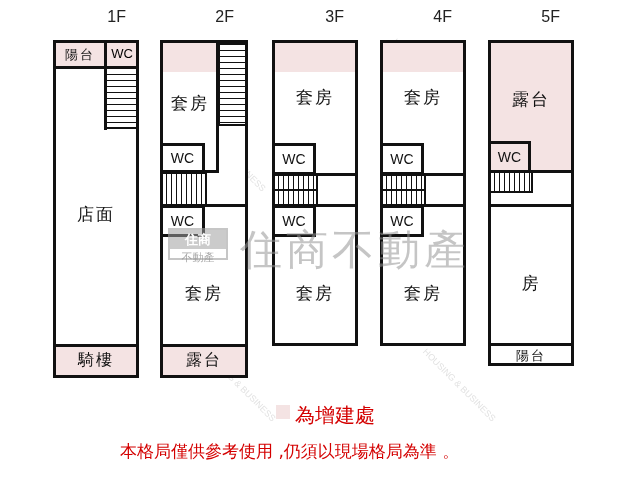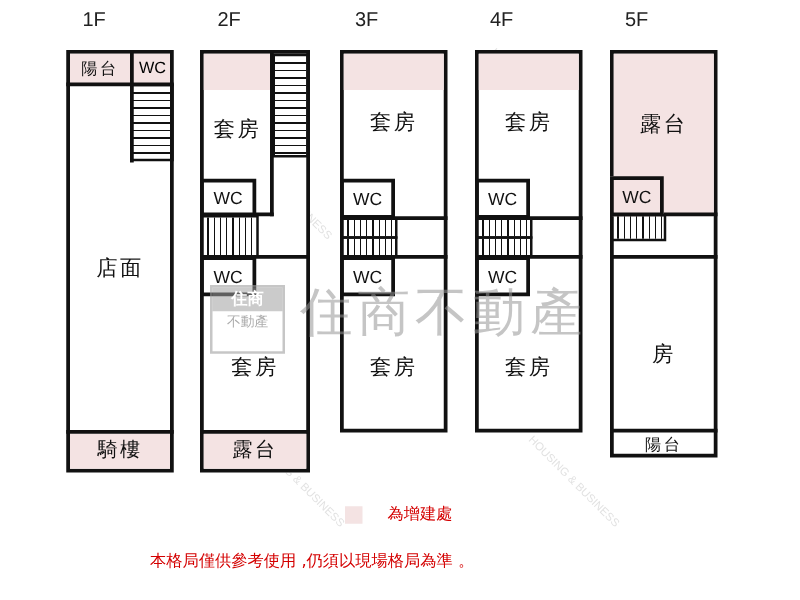--- a/index.html
+++ b/index.html
@@ -1,19 +1,19 @@
 <!DOCTYPE html>
 <html><head>
 <meta charset="utf-8">
 <style>
   html, body { margin:0; padding:0; }
   body { width:640px; height:480px; background:#ffffff; position:relative; overflow:hidden;
          font-family:"DejaVu Sans","Liberation Sans",sans-serif; }
   .abs { position:absolute; box-sizing:border-box; }
-  .floor-label { position:absolute; font-family:"Liberation Sans",sans-serif; font-size:16px; color:#222; text-align:left; width:60px; }
+  .floor-label { position:absolute; font-family:"Liberation Sans",sans-serif; font-size:16px; color:#222; text-align:right; width:60px; }
   .frame { position:absolute; box-sizing:border-box; border:3px solid #111; background:#fff; }
   .pink { background:#f4e3e3; }
   .wall { position:absolute; background:#111; }
   .room-text { position:absolute; text-align:center; color:#111; font-family:"DejaVu Serif",serif; letter-spacing:2px; }
   .wc-box { position:absolute; box-sizing:border-box; border:3px solid #111; display:flex; align-items:center; justify-content:center;
             font-family:"Liberation Sans",sans-serif; font-size:14px; color:#111; }
   .stair-h { position:absolute; box-sizing:border-box; border:2px solid #111;
             background-image: repeating-linear-gradient(to bottom, transparent 0, transparent 5px, #111 5px, #111 6px); }
   .stair-v { position:absolute; box-sizing:border-box; border:2px solid #111;
             background-image: repeating-linear-gradient(to right, transparent 0, transparent 4px, #111 4px, #111 5px); }
@@ -100,24 +100,24 @@
   <div class="wall" style="left:528px;top:170px;width:46px;height:3px;"></div>
   <div class="room-text" style="left:491px;top:88px;width:80px;font-size:17px;">露台</div>
   <div class="wc-box" style="left:488px;top:141px;width:43px;height:32px;background:#f4e3e3;">WC</div>
   <div class="stair-v" style="left:488px;top:171px;width:45px;height:22px;"></div>
   <div class="wall" style="left:488px;top:204px;width:86px;height:3px;"></div>
   <div class="room-text" style="left:491px;top:272px;width:80px;font-size:17px;">房</div>
   <div class="wall" style="left:488px;top:343px;width:86px;height:3px;"></div>
   <div class="room-text" style="left:491px;top:347px;width:80px;font-size:13px;">陽台</div>
 </div>
 
-<div class="abs" style="left:168px;top:228px;width:60px;height:55px;border:2px solid rgba(160,160,160,0.6);">
+<div class="abs" style="left:168px;top:228px;width:60px;height:32px;border:2px solid rgba(160,160,160,0.6);">
   <div class="abs" style="left:0;top:0;width:56px;height:19px;background:rgba(160,160,160,0.55);color:#fff;font-size:13px;font-weight:bold;text-align:center;line-height:19px;">住商</div>
   <div class="abs" style="left:0;top:19px;width:56px;height:17px;color:rgba(150,150,150,0.8);font-size:11px;text-align:center;line-height:17px;">不動產</div>
 </div>
 <div class="watermark" style="left:240px;top:222px;font-size:42px;letter-spacing:4px;">住商不動產</div>
 
 <div>
   <div class="legend-swatch" style="left:276px;top:405px;"></div>
-  <div class="red-text" style="left:295px;top:402px;font-size:13px;margin-left:15px;">為增建處</div>
+  <div class="red-text" style="left:295px;top:402px;font-size:20px;">為增建處</div>
 </div>
 
-<div class="red-text" style="left:120px;top:440px;font-size:13px;">本格局僅供參考使用 ,仍須以現場格局為準 。</div>
+<div class="red-text" style="left:120px;top:440px;font-size:17px;">本格局僅供參考使用 ,仍須以現場格局為準 。</div>
 
 </body></html>

